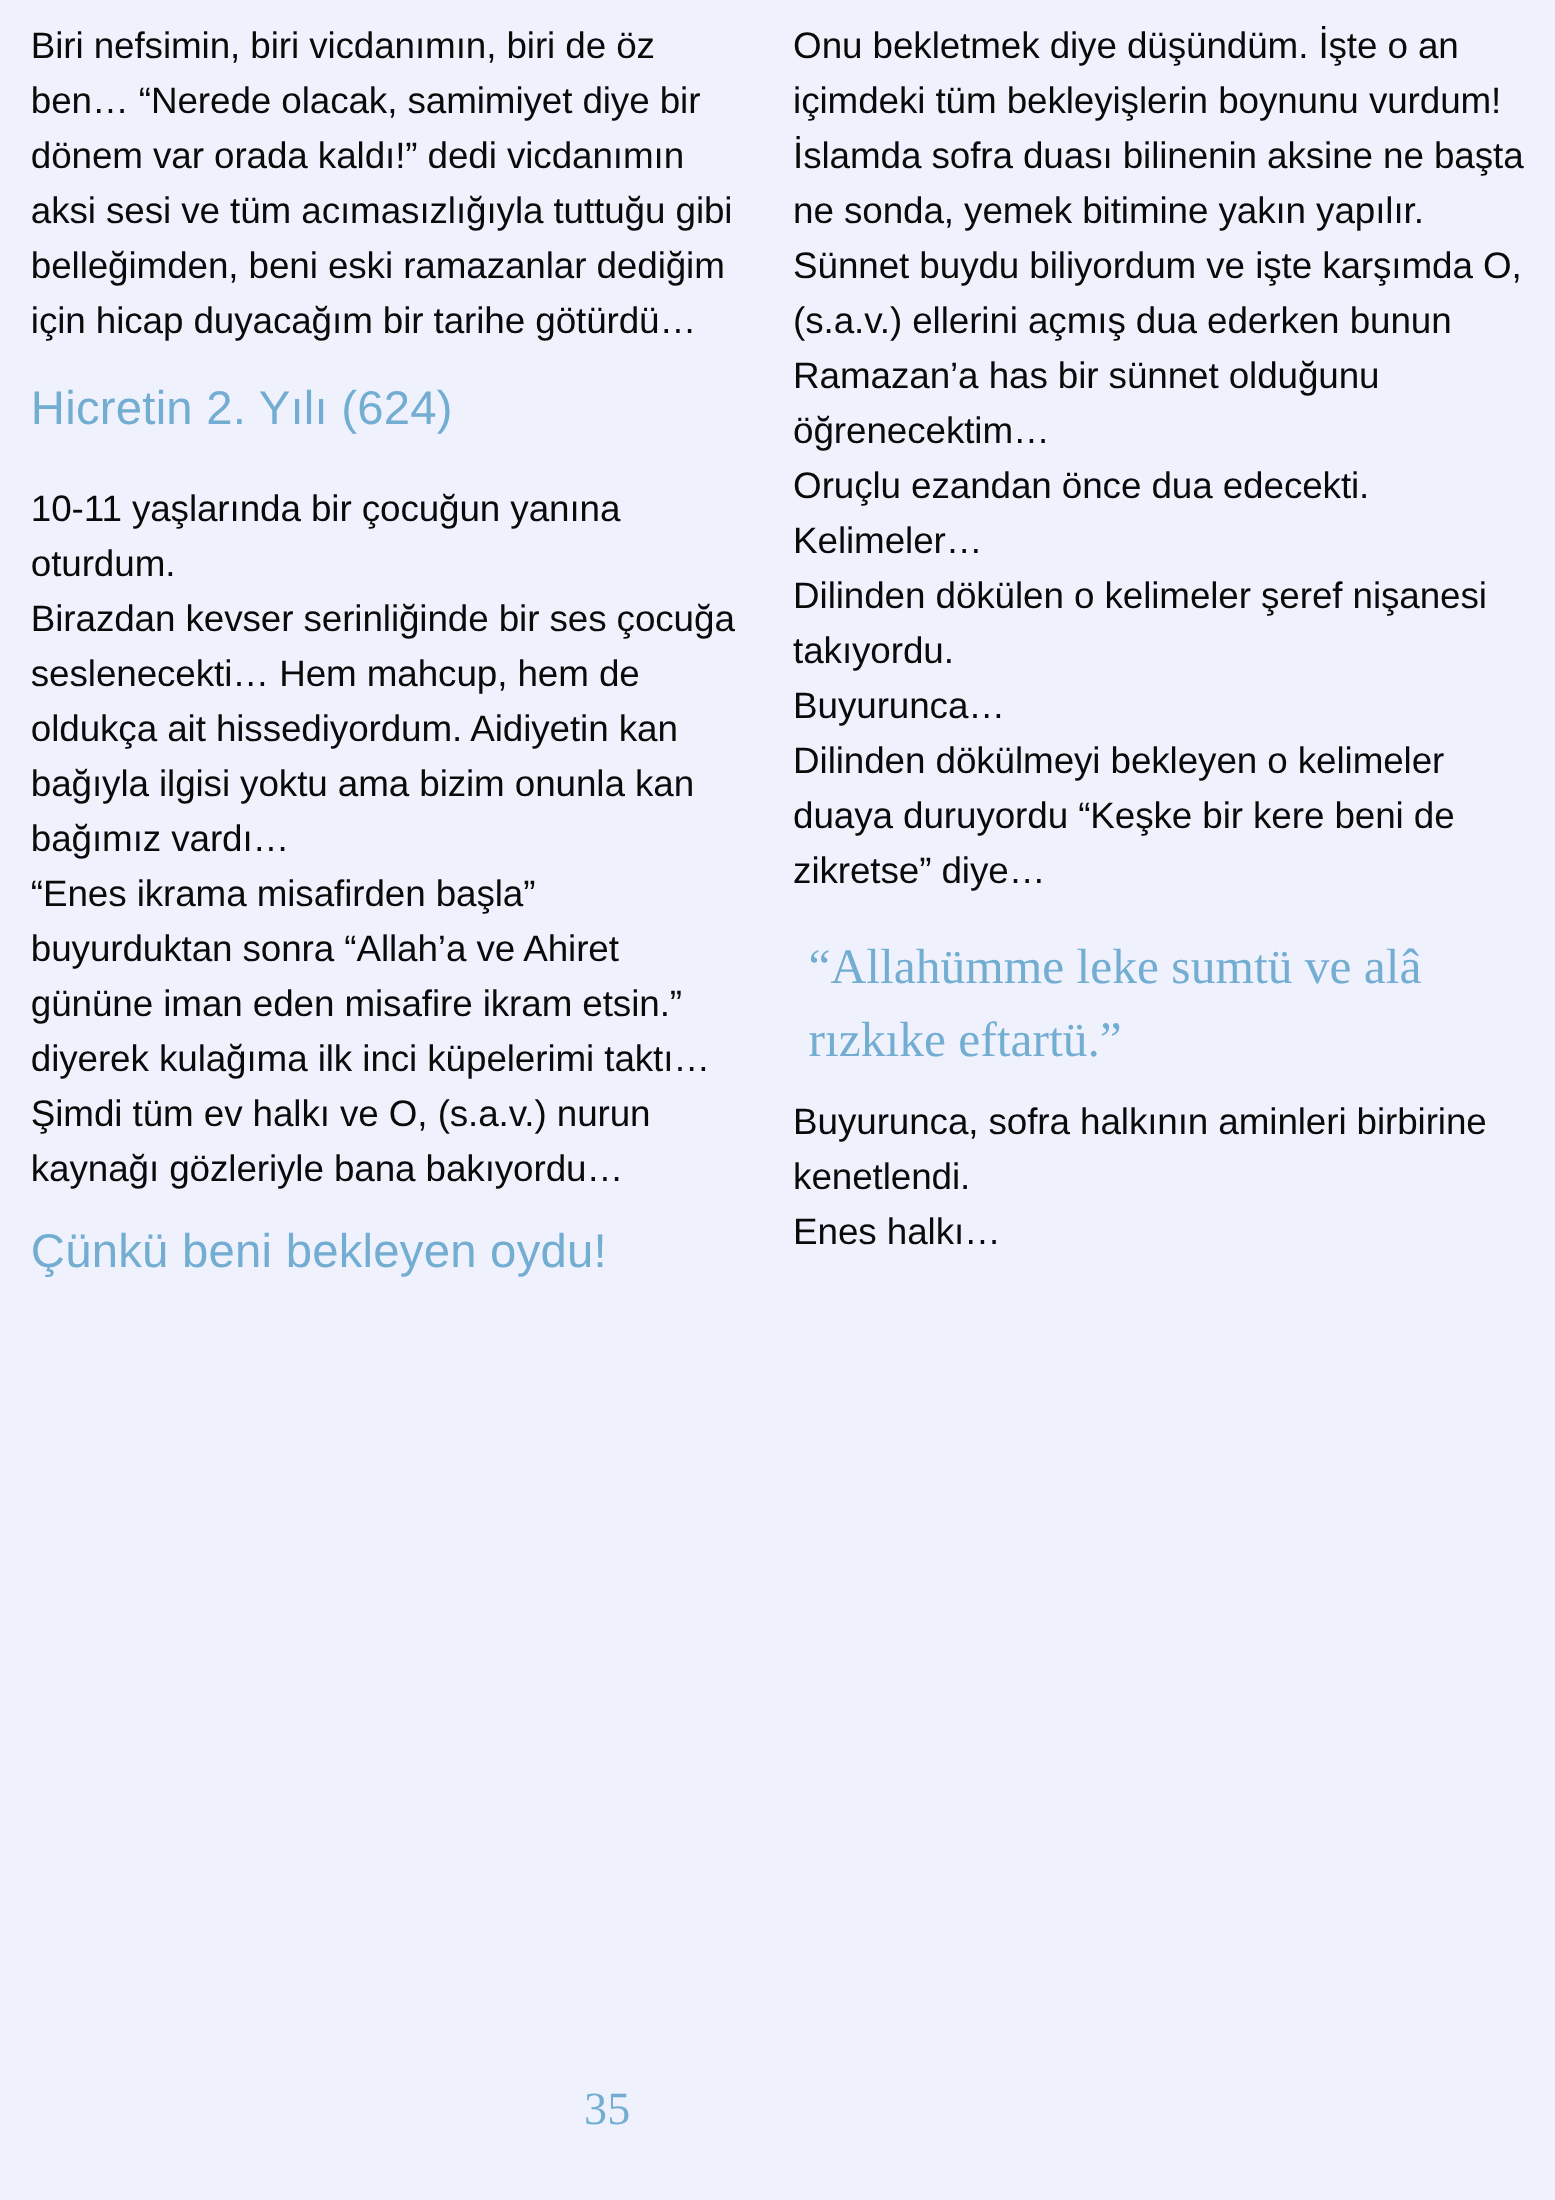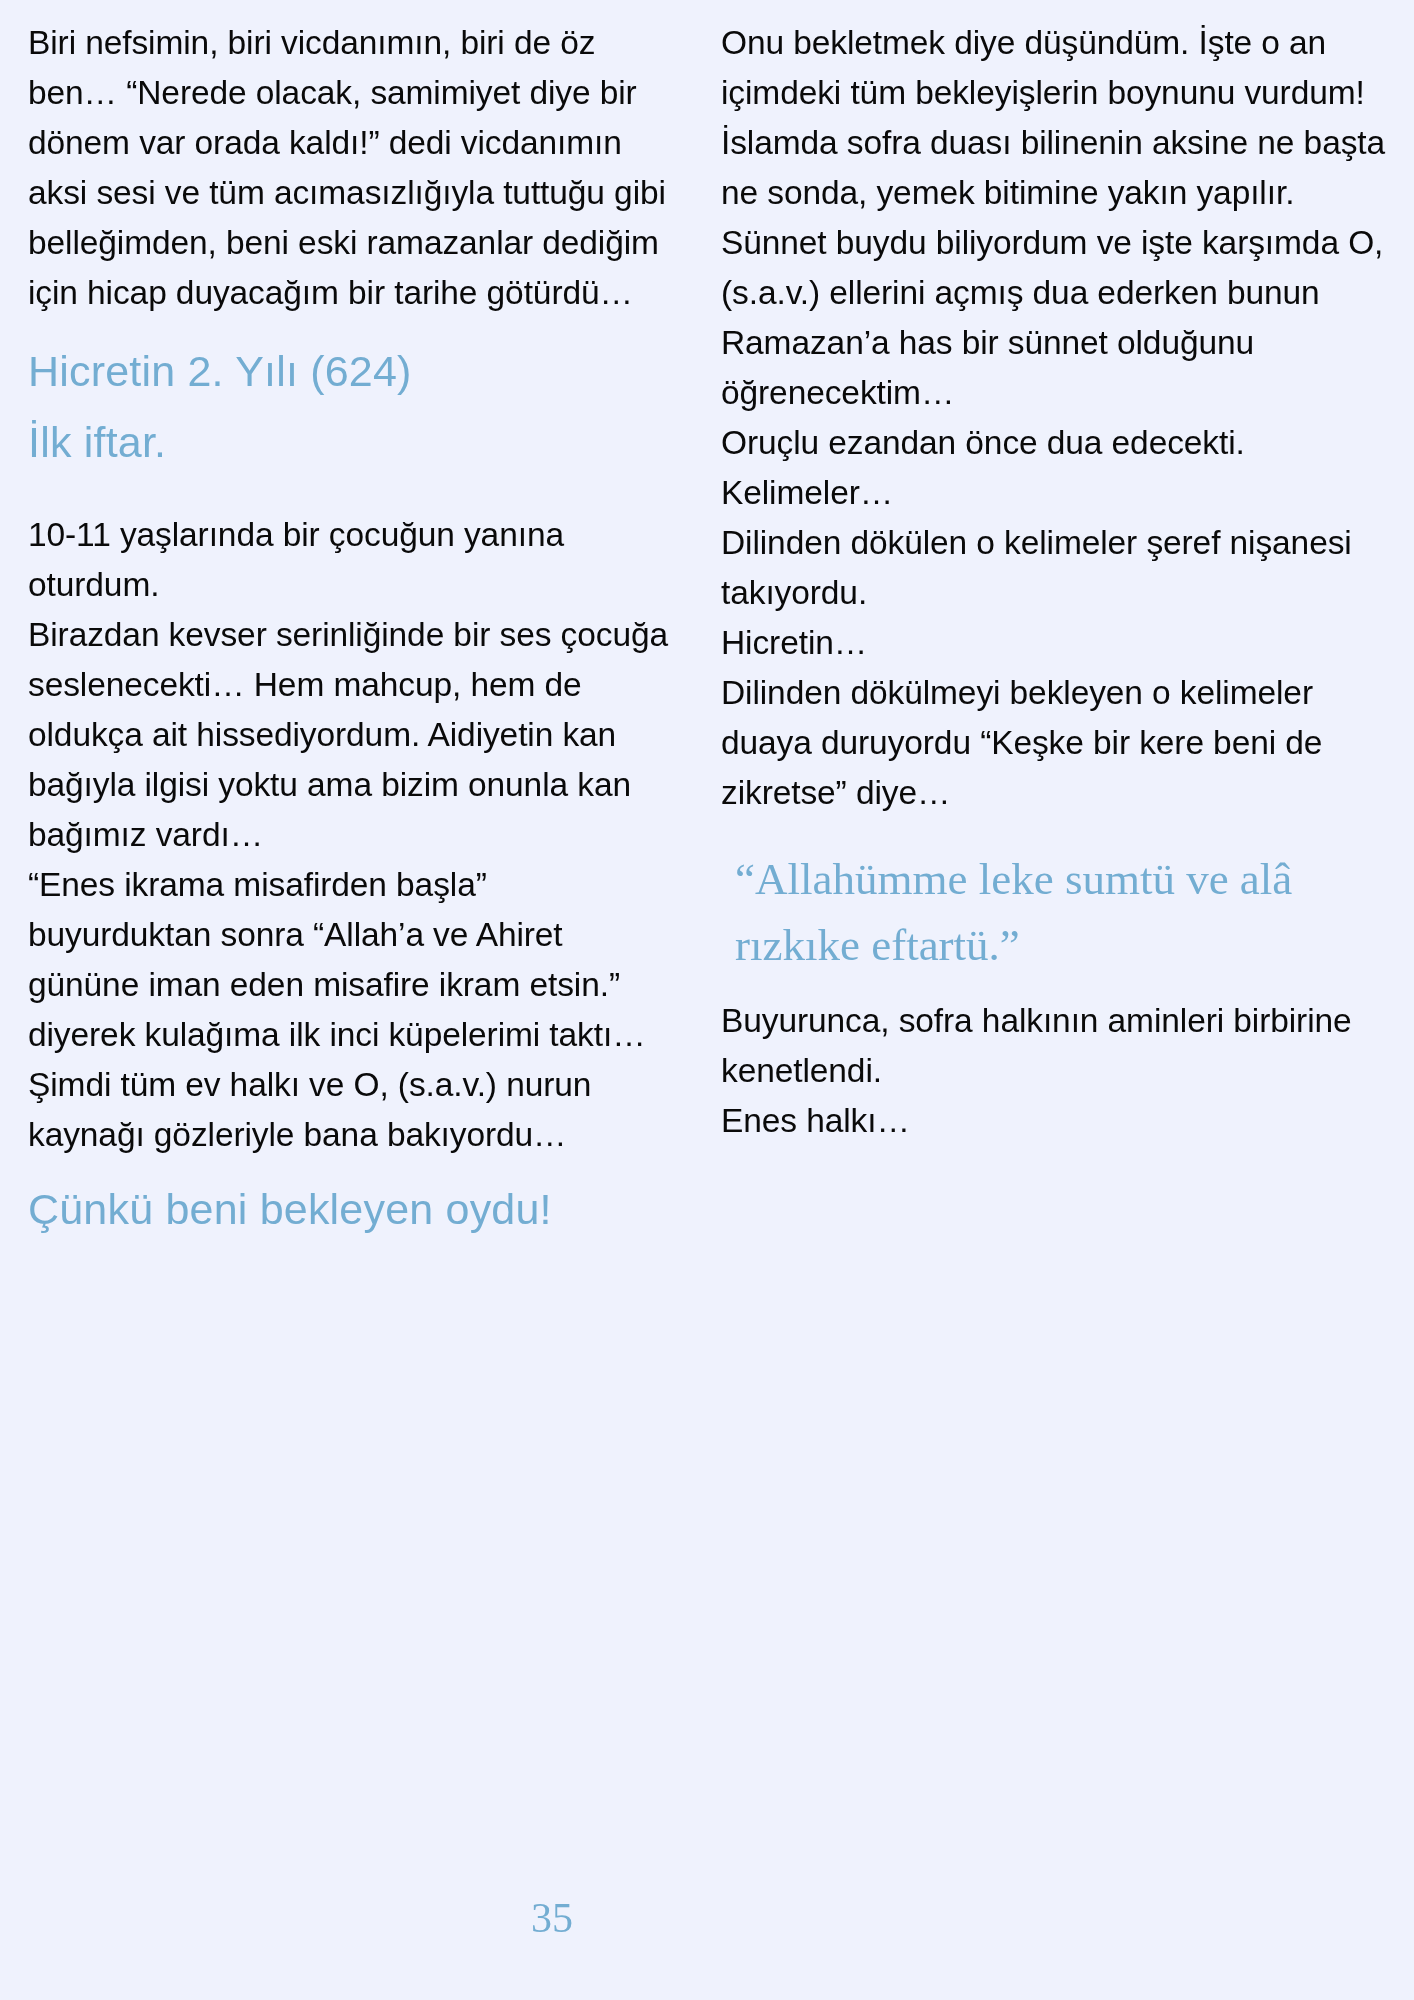--- a/index.html
+++ b/index.html
@@ -117,21 +117,20 @@
 <div class="page">
 
   <div class="columns">
 
     <div class="col col-left">
 
       <p class="body-par">Biri nefsimin, biri vicdanımın, biri de öz ben… “Nerede olacak, samimiyet diye bir dönem var orada kaldı!” dedi vicdanımın aksi sesi ve tüm acımasızlığıyla tuttuğu gibi belleğimden, beni eski ramazanlar dediğim için hicap duyacağım bir tarihe götürdü…</p>
 
       <h2 class="blue-head head-first">Hicretin 2. Yılı (624)</h2>
 
-      <h2 class="blue-head head-second">İlk iftar.</h2>
 
       <p class="body-par gap-before">10-11 yaşlarında bir çocuğun yanına oturdum.</p>
 
       <p class="body-par">Birazdan kevser serinliğinde bir ses çocuğa seslenecekti… Hem mahcup, hem de oldukça ait hissediyordum. Aidiyetin kan bağıyla ilgisi yoktu ama bizim onunla kan bağımız vardı…</p>
 
       <p class="body-par">“Enes ikrama misafirden başla” buyurduktan sonra “Allah’a ve Ahiret gününe iman eden misafire ikram etsin.” diyerek kulağıma ilk inci küpelerimi taktı… Şimdi tüm ev halkı ve O, (s.a.v.) nurun kaynağı gözleriyle bana bakıyordu…</p>
 
 
       <h2 class="blue-head head-last">Çünkü beni bekleyen oydu!</h2>
 
@@ -141,21 +140,21 @@
 
       <p class="body-par">Onu bekletmek diye düşündüm. İşte o an içimdeki tüm bekleyişlerin boynunu vurdum!</p>
 
 
       <p class="body-par">İslamda sofra duası bilinenin aksine ne başta ne sonda, yemek bitimine yakın yapılır. Sünnet buydu biliyordum ve işte karşımda O, (s.a.v.) ellerini açmış dua ederken bunun Ramazan’a has bir sünnet olduğunu öğrenecektim…</p>
 
       <p class="body-par">Oruçlu ezandan önce dua edecekti. Kelimeler…</p>
 
       <p class="body-par">Dilinden dökülen o kelimeler şeref nişanesi takıyordu.</p>
 
-      <p class="body-par gap-before">Hicretin…</p>
+      <p class="body-par gap-before">Buyurunca…</p>
 
       <p class="body-par">Dilinden dökülmeyi bekleyen o kelimeler duaya duruyordu “Keşke bir kere beni de zikretse” diye…</p>
 
       <div class="quote-block">“Allahümme leke sumtü ve alâ rızkıke eftartü.”</div>
 
       <p class="body-par">Buyurunca, sofra halkının aminleri birbirine kenetlendi.</p>
 
       <p class="body-par">Enes halkı…</p>
 
 

